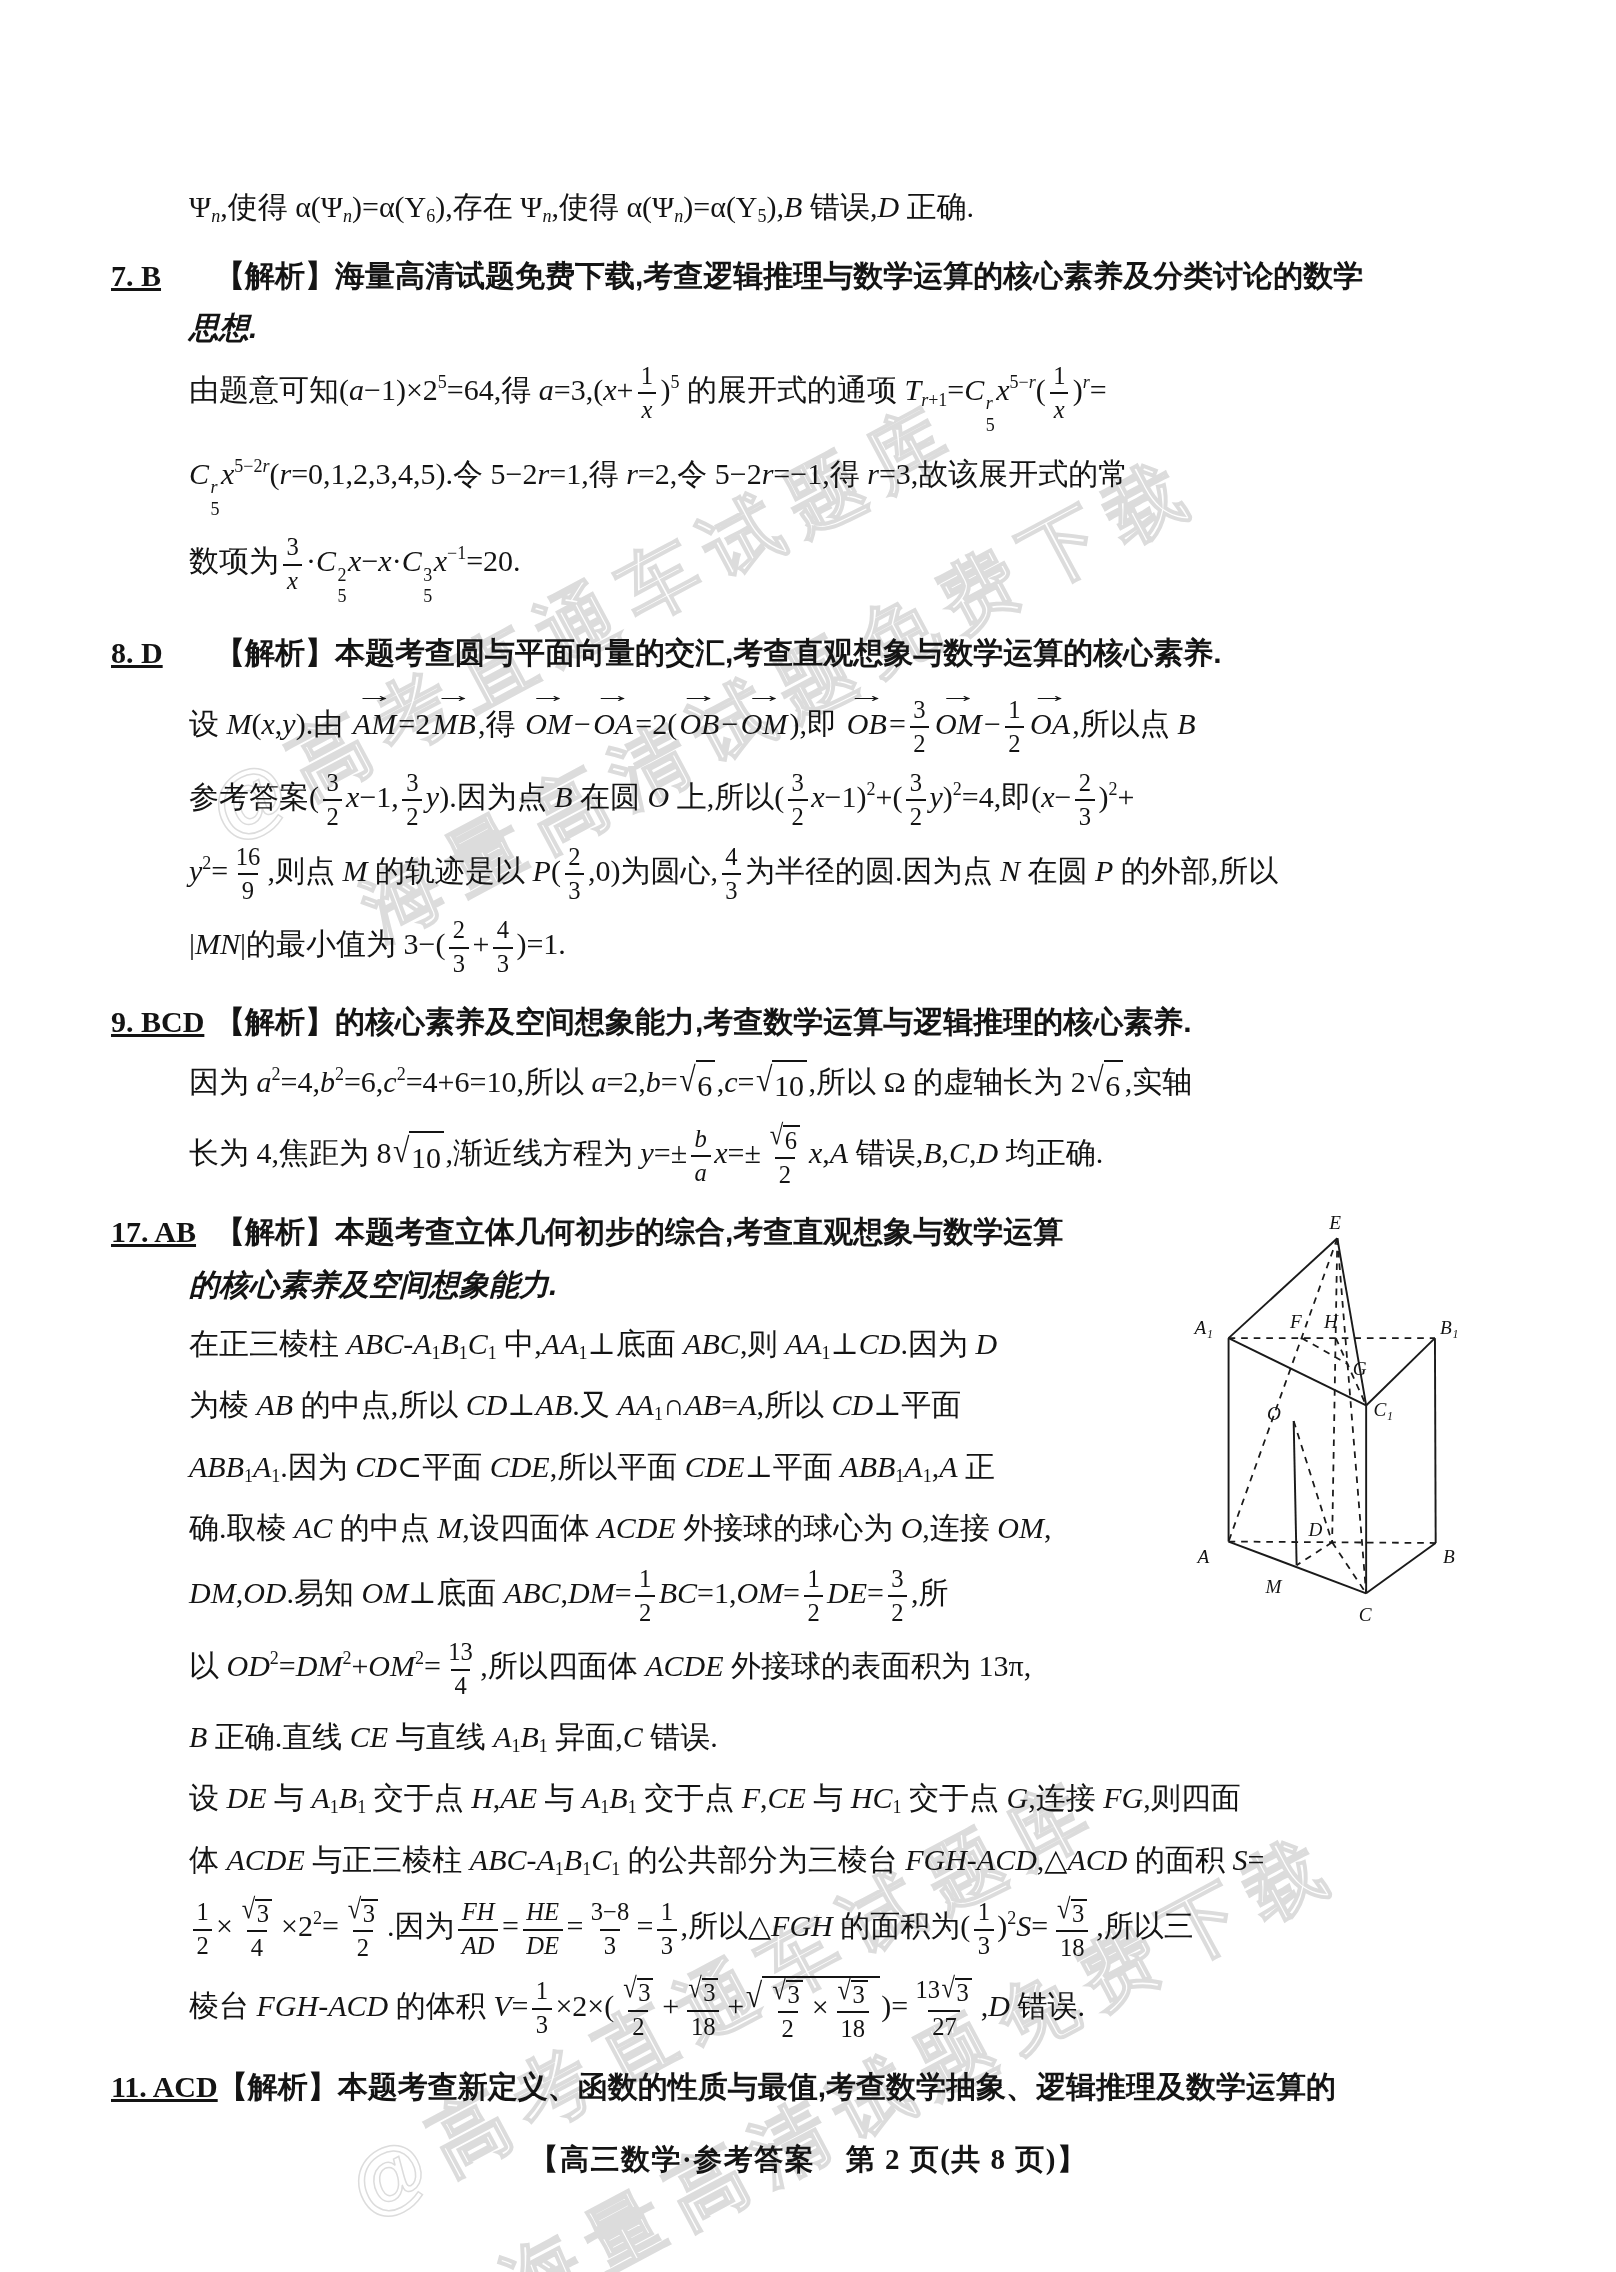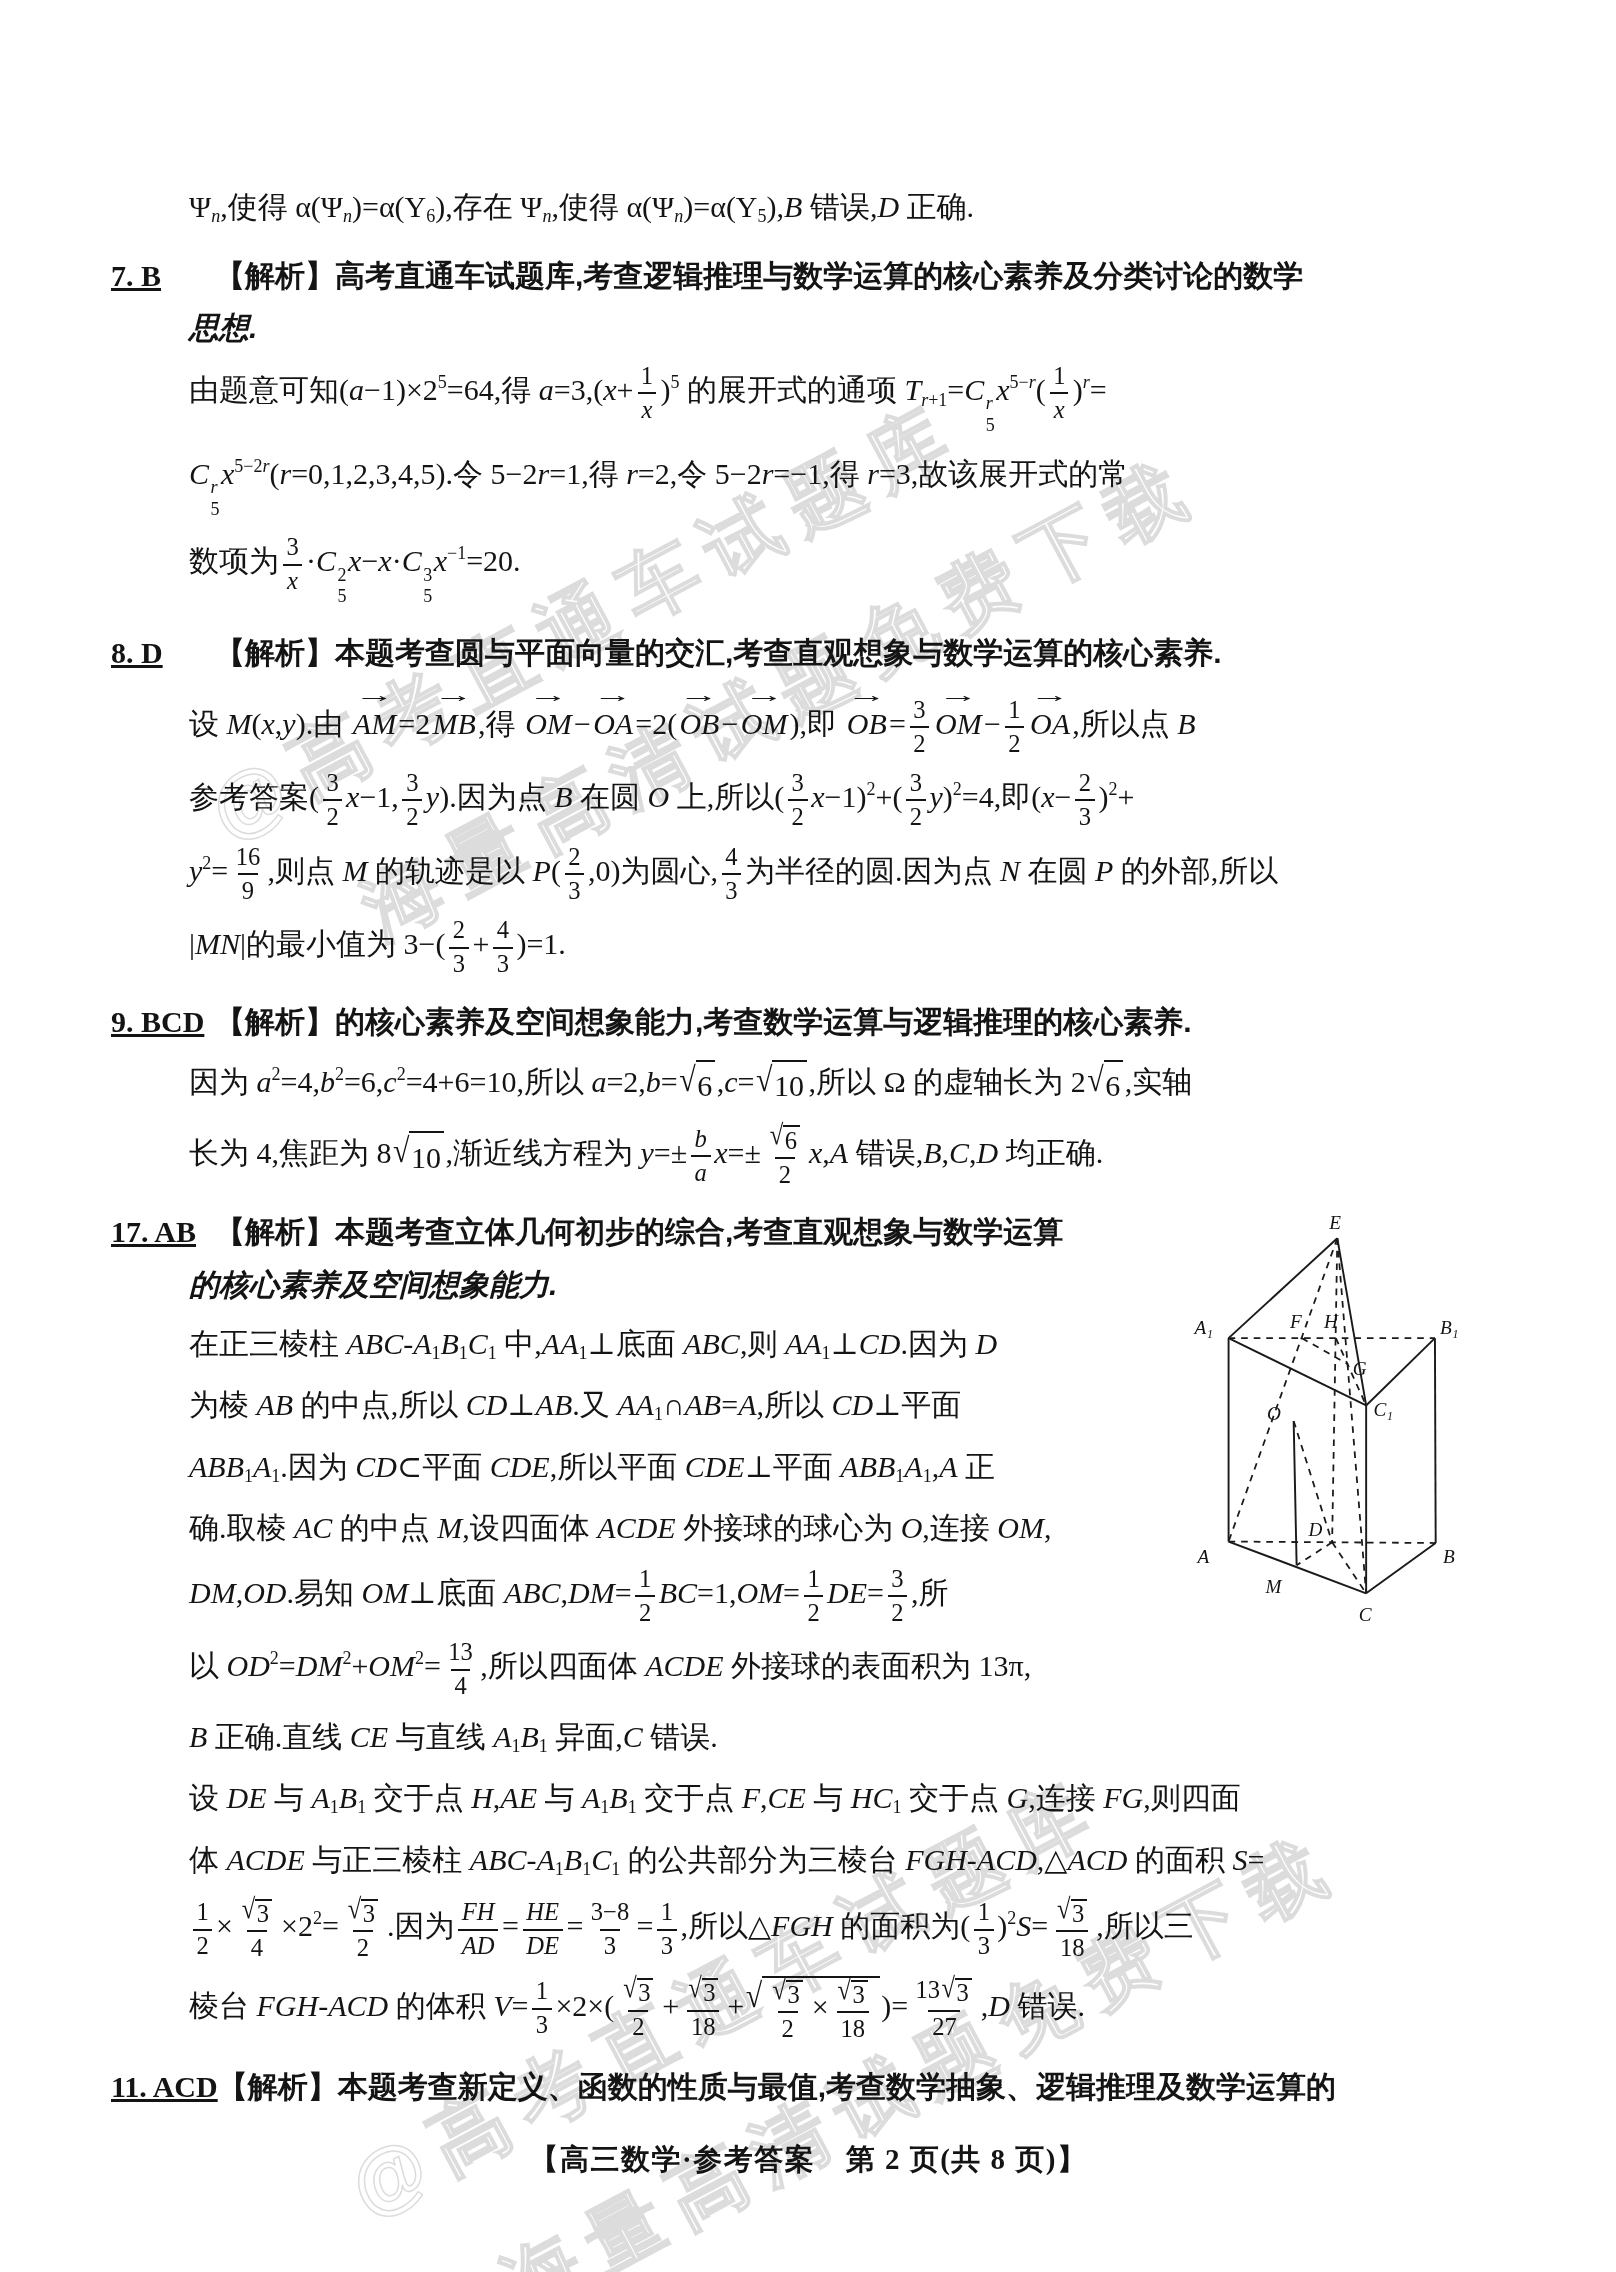--- a/index.html
+++ b/index.html
@@ -54,21 +54,21 @@
     <div style="margin-left:89px">海量高清试题免费下载</div>
   </div>
   <div class="wm" style="left:318px;top:2124px;">
     <div>@高考直通车试题库</div>
     <div style="margin-left:89px">海量高清试题免费下载</div>
   </div>
 
   <div class="content" id="content">
       <div class="line"><span class="t">Ψ</span><span class="sub"><span class="t"><i>n</i></span></span><span class="t">,使得 α(Ψ</span><span class="sub"><span class="t"><i>n</i></span></span><span class="t">)=α(Υ</span><span class="sub"><span class="t">6</span></span><span class="t">),存在 Ψ</span><span class="sub"><span class="t"><i>n</i></span></span><span class="t">,使得 α(Ψ</span><span class="sub"><span class="t"><i>n</i></span></span><span class="t">)=α(Υ</span><span class="sub"><span class="t">5</span></span><span class="t">),<i>B</i> 错误,<i>D</i> 正确.</span></div>
       <div class="item">
-        <div class="head"><span class="num">7. B</span><span class="head-text">【解析】高考直通车试题库,考查逻辑推理与数学运算的核心素养及分类讨论的数学</span></div>
+        <div class="head"><span class="num">7. B</span><span class="head-text">【解析】海量高清试题免费下载,考查逻辑推理与数学运算的核心素养及分类讨论的数学</span></div>
         <div class="head2">思想.</div>
         <div class="line"><span class="t">由题意可知(<i>a</i>−1)×2</span><span class="sup"><span class="t">5</span></span><span class="t">=64,得 <i>a</i>=3,(<i>x</i>+</span><span class="frac">
             <span class="fn"><span class="t">1</span></span>
             <span class="fd"><span class="t"><i>x</i></span></span>
           </span><span class="t">)</span><span class="sup"><span class="t">5</span></span><span class="t"> 的展开式的通项 <i>T</i></span><span class="sub"><span class="t"><i>r</i>+1</span></span><span class="t">=<i>C</i></span><span class="supsub">
             <span><span class="t"><i>r</i></span></span>
             <span><span class="t">5</span></span>
           </span><span class="t"><i>x</i></span><span class="sup"><span class="t">5−<i>r</i></span></span><span class="t">(</span><span class="frac">
             <span class="fn"><span class="t">1</span></span>
             <span class="fd"><span class="t"><i>x</i></span></span>

